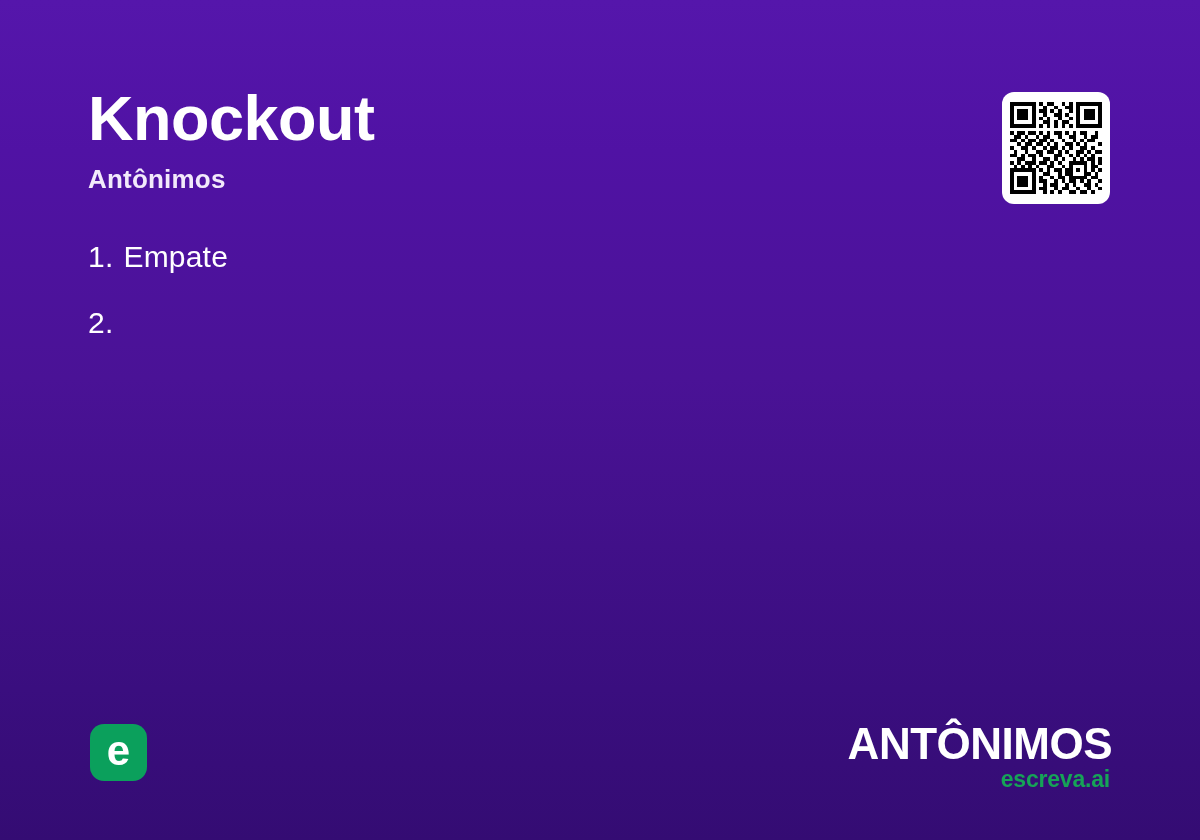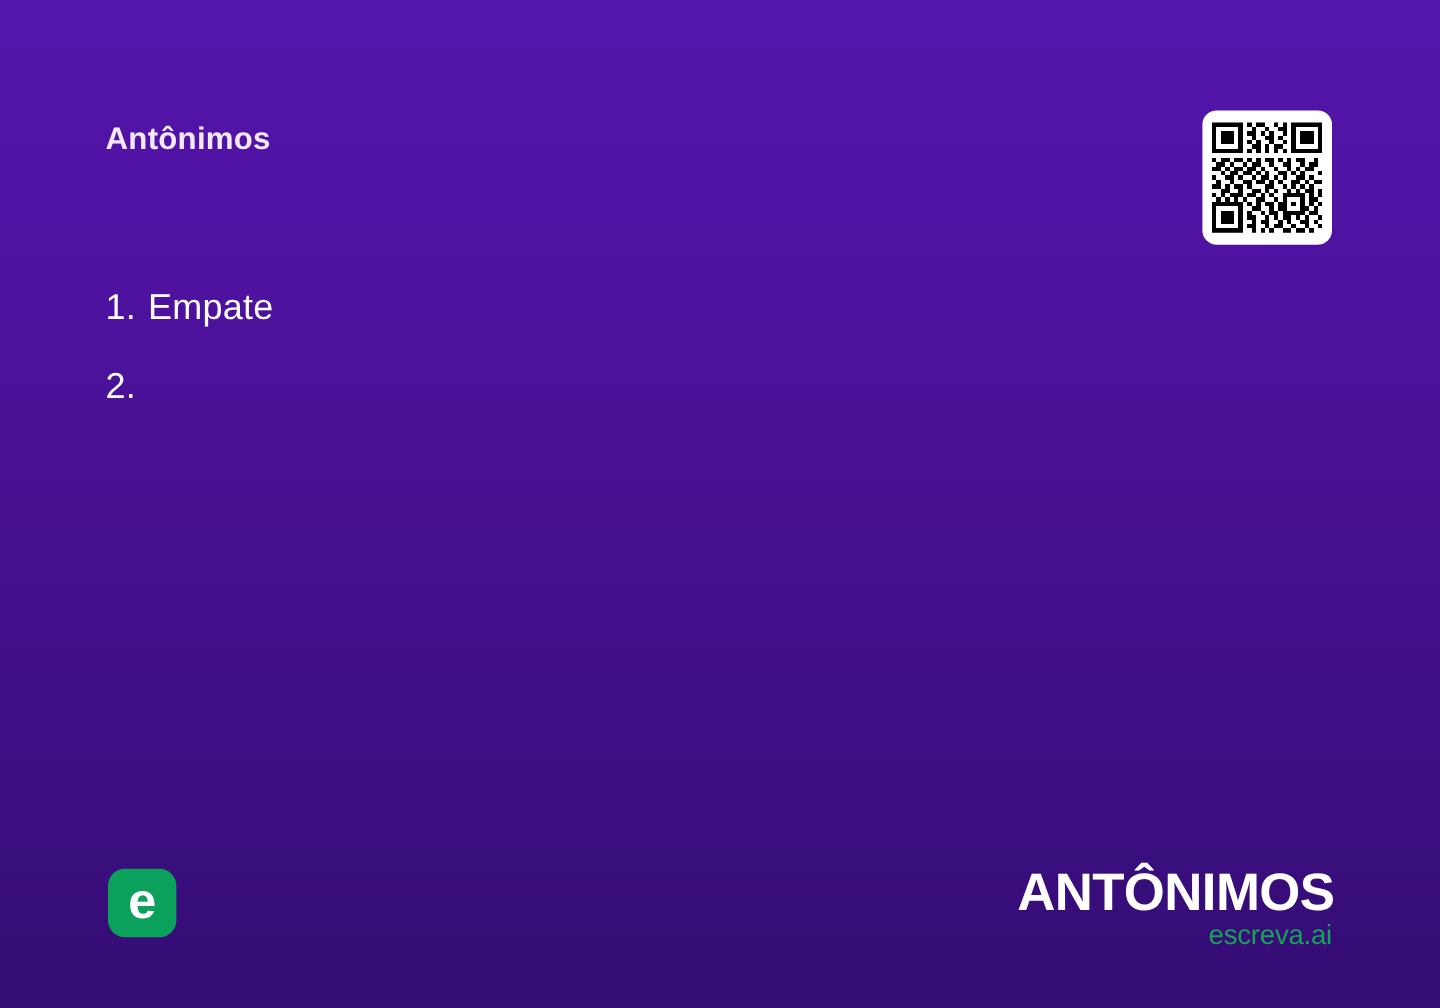--- a/index.html
+++ b/index.html
@@ -142,35 +142,36 @@
     font-size: 44px;
     font-weight: bold;
     color: #FFFFFF;
     letter-spacing: -0.5px;
     line-height: 1;
     display: block;
   }
 
   .wordmark-sub {
     font-size: 23px;
-    font-weight: normal;
+    font-weight: bold;
     color: #16A357;
     letter-spacing: -0.2px;
     line-height: 1;
     display: block;
     margin-top: 2px;
     padding-right: 2px;
   }
 </style>
 </head>
 <body>
 
 <div class="slide">
 
   <div class="header">
+    <div class="title">Knockout</div>
     <div class="subtitle">Antônimos</div>
   </div>
 
   <ul class="answer-list">
     <li class="answer-item">
       <span class="answer-index">1.</span>
       <span class="answer-text">Empate</span>
     </li>
     <li class="answer-item">
       <span class="answer-index">2.</span>

